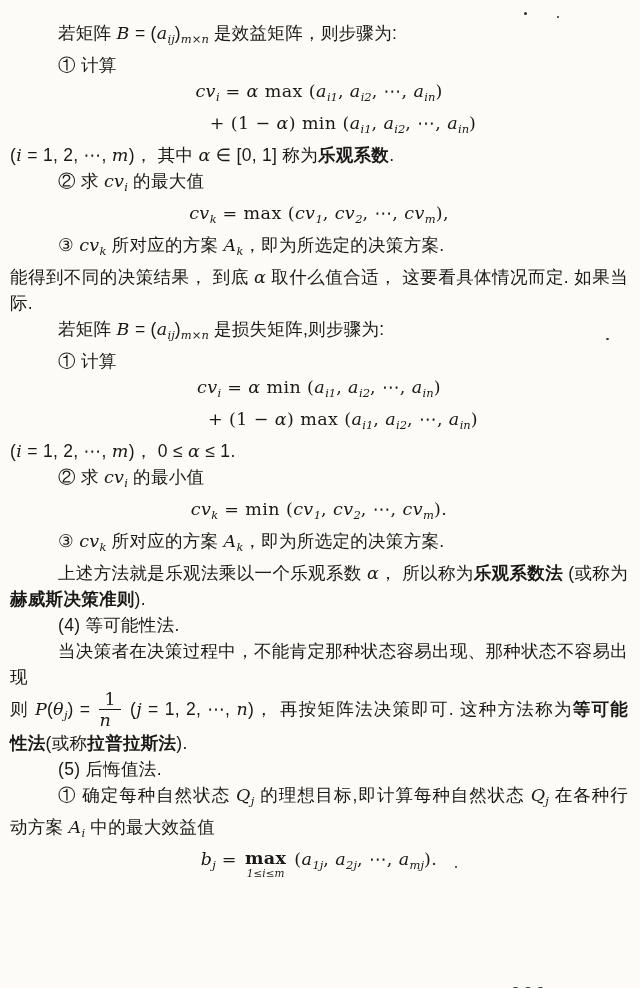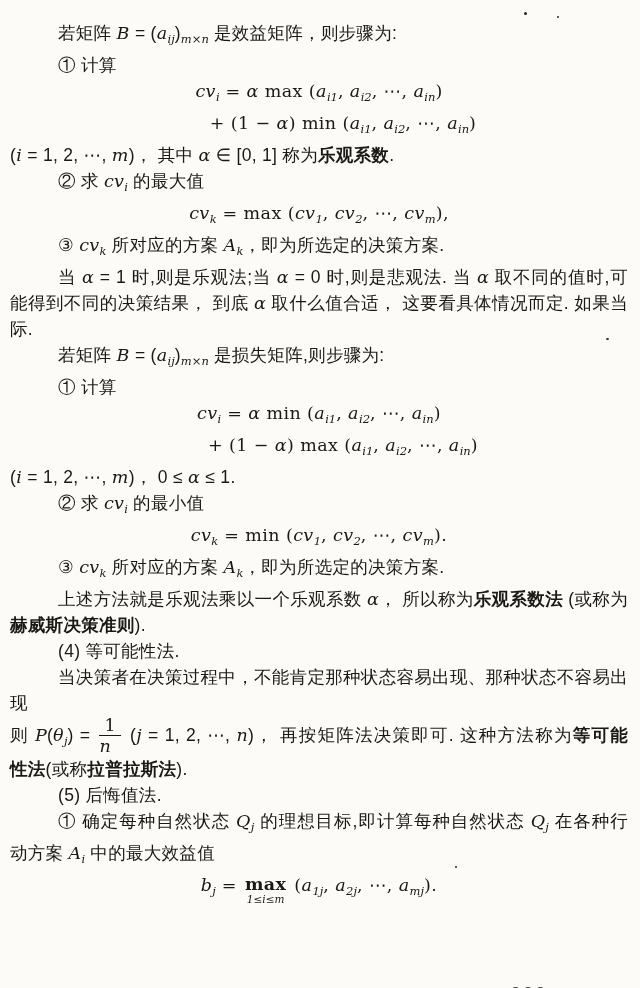--- a/index.html
+++ b/index.html
@@ -78,21 +78,20 @@
 <div class="page">
   <main>
       <div class="line para indent"><span class="tx">若矩阵 </span><span class="it">B</span><span class="tx"> = (</span><span class="it">a</span><span class="sub">ij</span><span class="tx">)</span><span class="sub">m×n</span><span class="tx"> 是效益矩阵，则步骤为:</span></div>
       <div class="line para indent"><span class="tx">① 计算</span></div>
       <div class="line formula"><span class="it">cv</span><span class="sub">i</span><span class="tx"> = </span><span class="it">α</span><span class="tx"> max (</span><span class="it">a</span><span class="sub">i1</span><span class="tx">, </span><span class="it">a</span><span class="sub">i2</span><span class="tx">, ⋯, </span><span class="it">a</span><span class="sub">in</span><span class="tx">)</span></div>
       <div class="line formula cont"><span class="tx">+ (1 − </span><span class="it">α</span><span class="tx">) min (</span><span class="it">a</span><span class="sub">i1</span><span class="tx">, </span><span class="it">a</span><span class="sub">i2</span><span class="tx">, ⋯, </span><span class="it">a</span><span class="sub">in</span><span class="tx">)</span></div>
       <div class="line para"><span class="tx">(</span><span class="it">i</span><span class="tx"> = 1, 2, ⋯, </span><span class="it">m</span><span class="tx">)， 其中 </span><span class="it">α</span><span class="tx"> ∈ [0, 1] 称为</span><span class="b">乐观系数</span><span class="tx">.</span></div>
       <div class="line para indent"><span class="tx">② 求 </span><span class="it">cv</span><span class="sub">i</span><span class="tx"> 的最大值</span></div>
       <div class="line formula"><span class="it">cv</span><span class="sub">k</span><span class="tx"> = max (</span><span class="it">cv</span><span class="sub">1</span><span class="tx">, </span><span class="it">cv</span><span class="sub">2</span><span class="tx">, ⋯, </span><span class="it">cv</span><span class="sub">m</span><span class="tx">),</span></div>
       <div class="line para indent"><span class="tx">③ </span><span class="it">cv</span><span class="sub">k</span><span class="tx"> 所对应的方案 </span><span class="it">A</span><span class="sub">k</span><span class="tx">，即为所选定的决策方案.</span></div>
-      <div class="line para indent fill"><span class="tx">当 </span><span class="it">α</span><span class="tx"> = 1 时,则是乐观法;当 </span><span class="it">α</span><span class="tx"> = 0 时,则是悲观法. 当 </span><span class="it">α</span><span class="tx"> 取不同的值时,可</span></div>
       <div class="line para fill"><span class="tx">能得到不同的决策结果， 到底 </span><span class="it">α</span><span class="tx"> 取什么值合适， 这要看具体情况而定. 如果当</span></div>
       <div class="line para"><span class="tx">际.</span></div>
       <div class="line para indent"><span class="tx">若矩阵 </span><span class="it">B</span><span class="tx"> = (</span><span class="it">a</span><span class="sub">ij</span><span class="tx">)</span><span class="sub">m×n</span><span class="tx"> 是损失矩阵,则步骤为:</span></div>
       <div class="line para indent"><span class="tx">① 计算</span></div>
       <div class="line formula"><span class="it">cv</span><span class="sub">i</span><span class="tx"> = </span><span class="it">α</span><span class="tx"> min (</span><span class="it">a</span><span class="sub">i1</span><span class="tx">, </span><span class="it">a</span><span class="sub">i2</span><span class="tx">, ⋯, </span><span class="it">a</span><span class="sub">in</span><span class="tx">)</span></div>
       <div class="line formula cont"><span class="tx">+ (1 − </span><span class="it">α</span><span class="tx">) max (</span><span class="it">a</span><span class="sub">i1</span><span class="tx">, </span><span class="it">a</span><span class="sub">i2</span><span class="tx">, ⋯, </span><span class="it">a</span><span class="sub">in</span><span class="tx">)</span></div>
       <div class="line para"><span class="tx">(</span><span class="it">i</span><span class="tx"> = 1, 2, ⋯, </span><span class="it">m</span><span class="tx">)， 0 ≤ </span><span class="it">α</span><span class="tx"> ≤ 1.</span></div>
       <div class="line para indent"><span class="tx">② 求 </span><span class="it">cv</span><span class="sub">i</span><span class="tx"> 的最小值</span></div>
       <div class="line formula"><span class="it">cv</span><span class="sub">k</span><span class="tx"> = min (</span><span class="it">cv</span><span class="sub">1</span><span class="tx">, </span><span class="it">cv</span><span class="sub">2</span><span class="tx">, ⋯, </span><span class="it">cv</span><span class="sub">m</span><span class="tx">).</span></div>
       <div class="line para indent"><span class="tx">③ </span><span class="it">cv</span><span class="sub">k</span><span class="tx"> 所对应的方案 </span><span class="it">A</span><span class="sub">k</span><span class="tx">，即为所选定的决策方案.</span></div>

